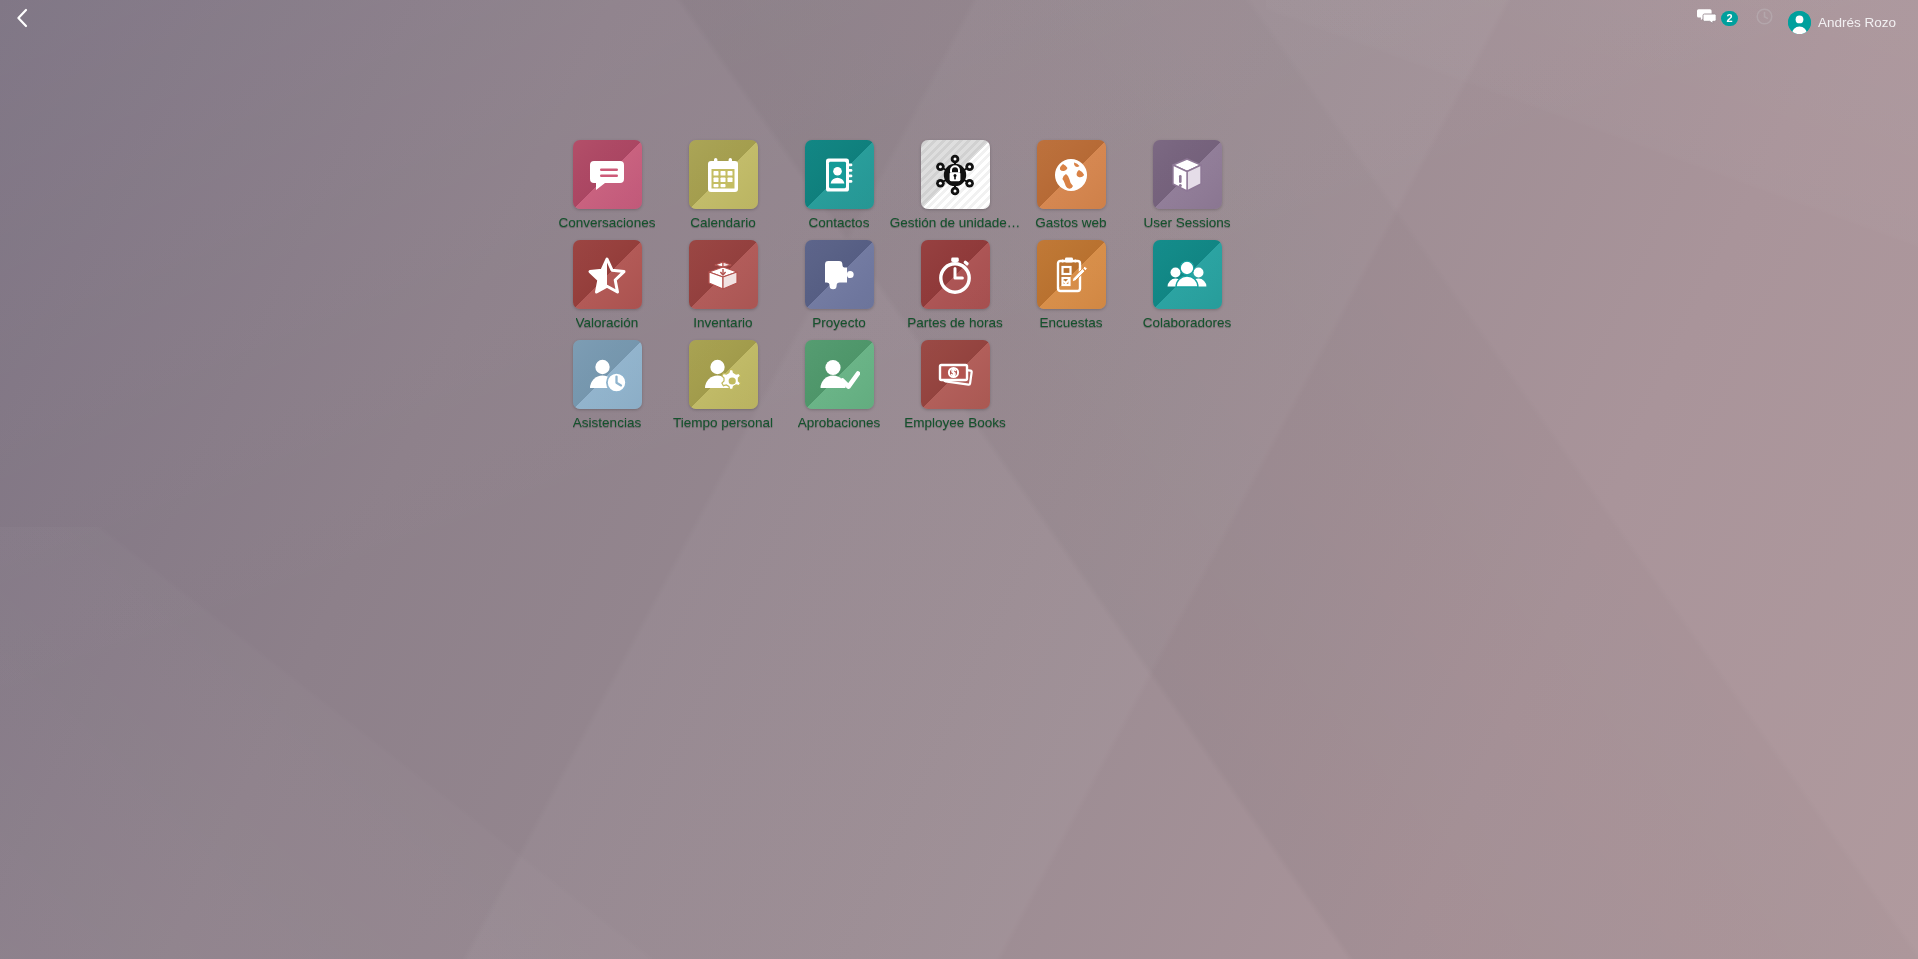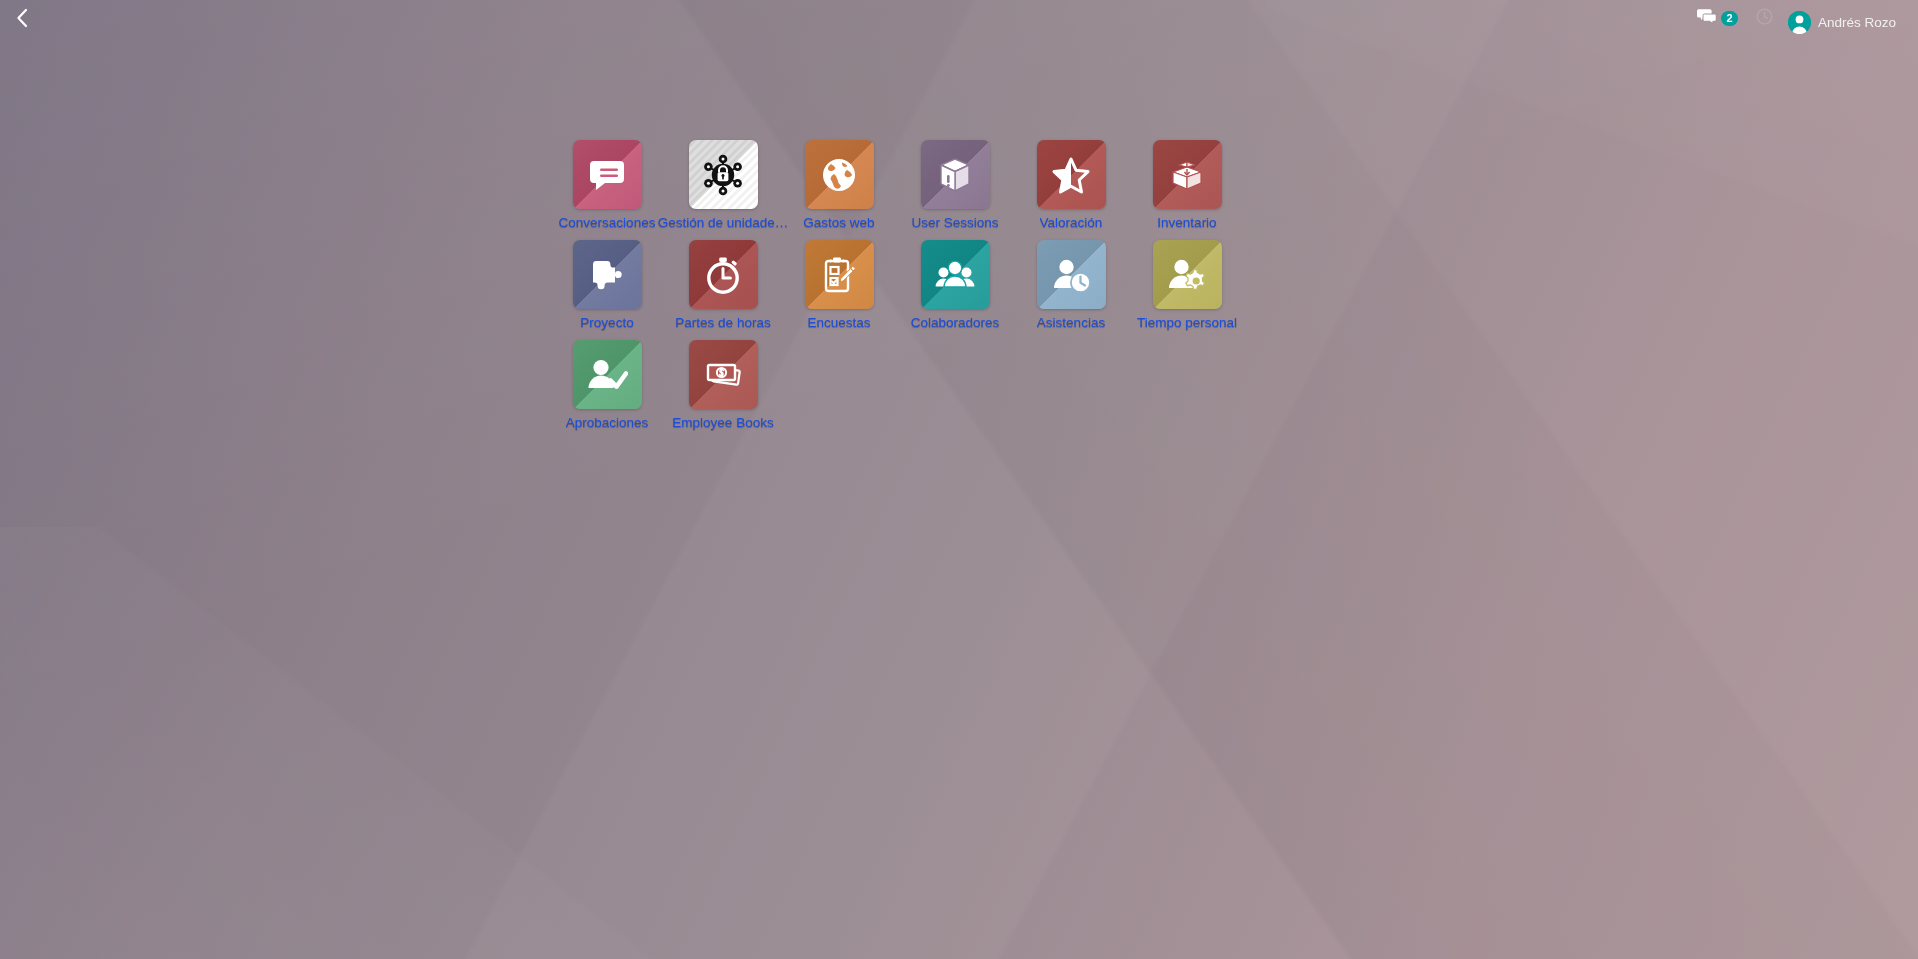--- a/index.html
+++ b/index.html
@@ -119,21 +119,21 @@
     background:linear-gradient(135deg,
       rgba(0,0,0,0.13) 0%,
       rgba(0,0,0,0.13) 50%,
       rgba(255,255,255,0.10) 50.2%,
       rgba(255,255,255,0.10) 100%);
     pointer-events:none;
   }
   .app-icon svg { position:relative; z-index:2; display:block; }
   .app-label {
     margin-top:6px;
-    color:#1d4ed8;
+    color:#14532d;
     font-size:13.5px;
     line-height:16px;
     text-align:center;
     white-space:nowrap;
     overflow:hidden;
     text-overflow:ellipsis;
     max-width:116px;
     text-shadow:0 1px 1px rgba(0,0,0,0.30);
   }
   .app-label.wide { max-width:136px; }
@@ -197,20 +197,58 @@
         <div class="app-icon" style="background: linear-gradient(135deg, rgb(205, 90, 120) 0%, rgb(185, 70, 106) 100%);">
     <svg width="40" height="40" viewBox="0 0 40 40">
       <path d="M7 6 h26 a4 4 0 0 1 4 4 v14 a4 4 0 0 1 -4 4 h-15 l-9 7 v-7 h-2 a4 4 0 0 1 -4 -4 v-14 a4 4 0 0 1 4 -4 z" fill="#ffffff"></path>
       <rect x="13" y="13.5" width="18" height="2.6" rx="1.3" fill="#cd5a78"></rect>
       <rect x="13" y="19.5" width="18" height="2.6" rx="1.3" fill="#cd5a78"></rect>
     </svg>
         </div>
         <div class="app-label">Conversaciones</div>
       </div>
       <div class="app">
+        <div class="app-icon" style="background: linear-gradient(135deg, rgb(196, 189, 99) 0%, rgb(179, 172, 80) 100%);">
+    <svg width="40" height="40" viewBox="0 0 40 40">
+      <rect x="11" y="3" width="3.4" height="7" rx="1.7" fill="#ffffff"></rect>
+      <rect x="25.6" y="3" width="3.4" height="7" rx="1.7" fill="#ffffff"></rect>
+      <rect x="5" y="6" width="30" height="31" rx="3" fill="#ffffff"></rect>
+      <rect x="8.5" y="14" width="23" height="19.5" fill="#c4bd63"></rect>
+      <g fill="#ffffff">
+        <rect x="10.5" y="16" width="5" height="4.6" rx="0.7"></rect>
+        <rect x="17.5" y="16" width="5" height="4.6" rx="0.7"></rect>
+        <rect x="24.5" y="16" width="5" height="4.6" rx="0.7"></rect>
+        <rect x="10.5" y="22.5" width="5" height="4.6" rx="0.7"></rect>
+        <rect x="17.5" y="22.5" width="5" height="4.6" rx="0.7"></rect>
+        <rect x="24.5" y="22.5" width="5" height="4.6" rx="0.7"></rect>
+        <rect x="10.5" y="29" width="5" height="3.2" rx="0.7"></rect>
+        <rect x="17.5" y="29" width="5" height="3.2" rx="0.7"></rect>
+      </g>
+    </svg>
+        </div>
+        <div class="app-label">Calendario</div>
+      </div>
+      <div class="app">
+        <div class="app-icon" style="background: linear-gradient(135deg, rgb(21, 155, 152) 0%, rgb(13, 138, 135) 100%);">
+    <svg width="40" height="40" viewBox="0 0 40 40">
+      <rect x="7" y="3.5" width="23" height="33" rx="2.6" fill="#ffffff"></rect>
+      <rect x="10" y="6.8" width="17" height="26.4" rx="1.4" fill="#159b98"></rect>
+      <circle cx="18.5" cy="16.2" r="4.3" fill="#ffffff"></circle>
+      <path d="M11.6 28.5 a7 7 0 0 1 13.8 0 z" fill="#ffffff"></path>
+      <g fill="#ffffff">
+        <rect x="28.4" y="8.5" width="5" height="2.8" rx="1.4"></rect>
+        <rect x="28.4" y="14" width="5" height="2.8" rx="1.4"></rect>
+        <rect x="28.4" y="19.5" width="5" height="2.8" rx="1.4"></rect>
+        <rect x="28.4" y="25" width="5" height="2.8" rx="1.4"></rect>
+      </g>
+    </svg>
+        </div>
+        <div class="app-label">Contactos</div>
+      </div>
+      <div class="app">
         <div class="app-icon" style="background: repeating-linear-gradient(135deg, rgb(255, 255, 255) 0px, rgb(255, 255, 255) 3px, rgb(240, 240, 240) 3px, rgb(240, 240, 240) 6px);">
     <svg width="44" height="44" viewBox="0 0 44 44">
       <g stroke="#111111" stroke-width="2" fill="none">
         <path d="M22 22 L22 7"></path>
               <path d="M22 22 L35.5 14.5"></path>
               <path d="M22 22 L35.5 29.5"></path>
         <path d="M22 22 L22 37"></path>
               <path d="M22 22 L8.5 29.5"></path>
               <path d="M22 22 L8.5 14.5"></path>
       </g>

